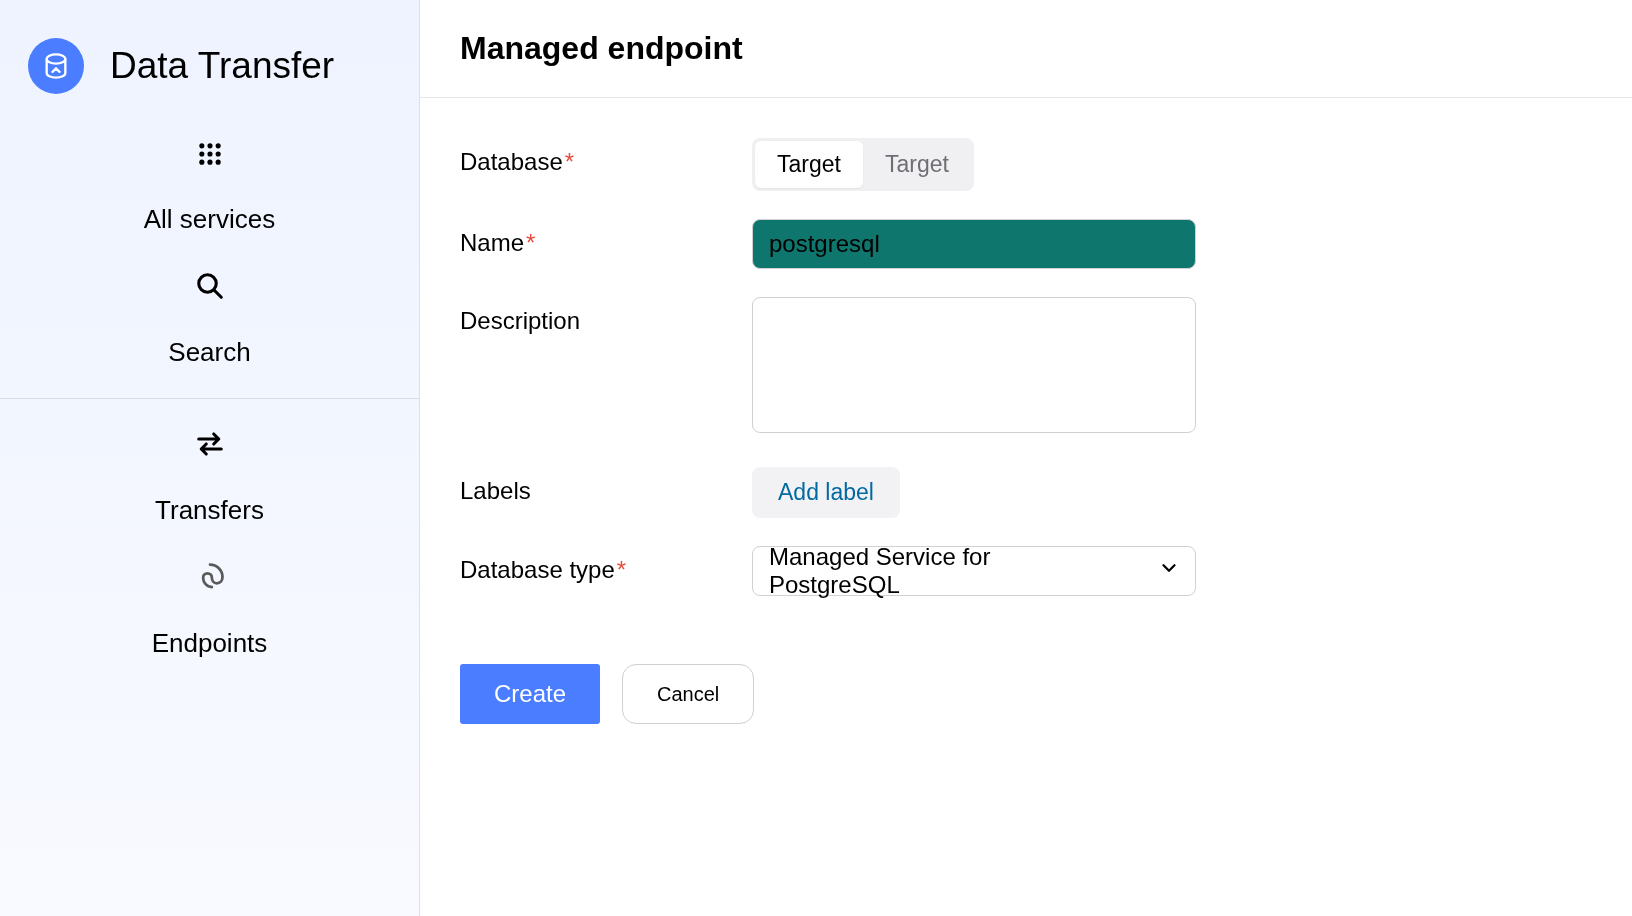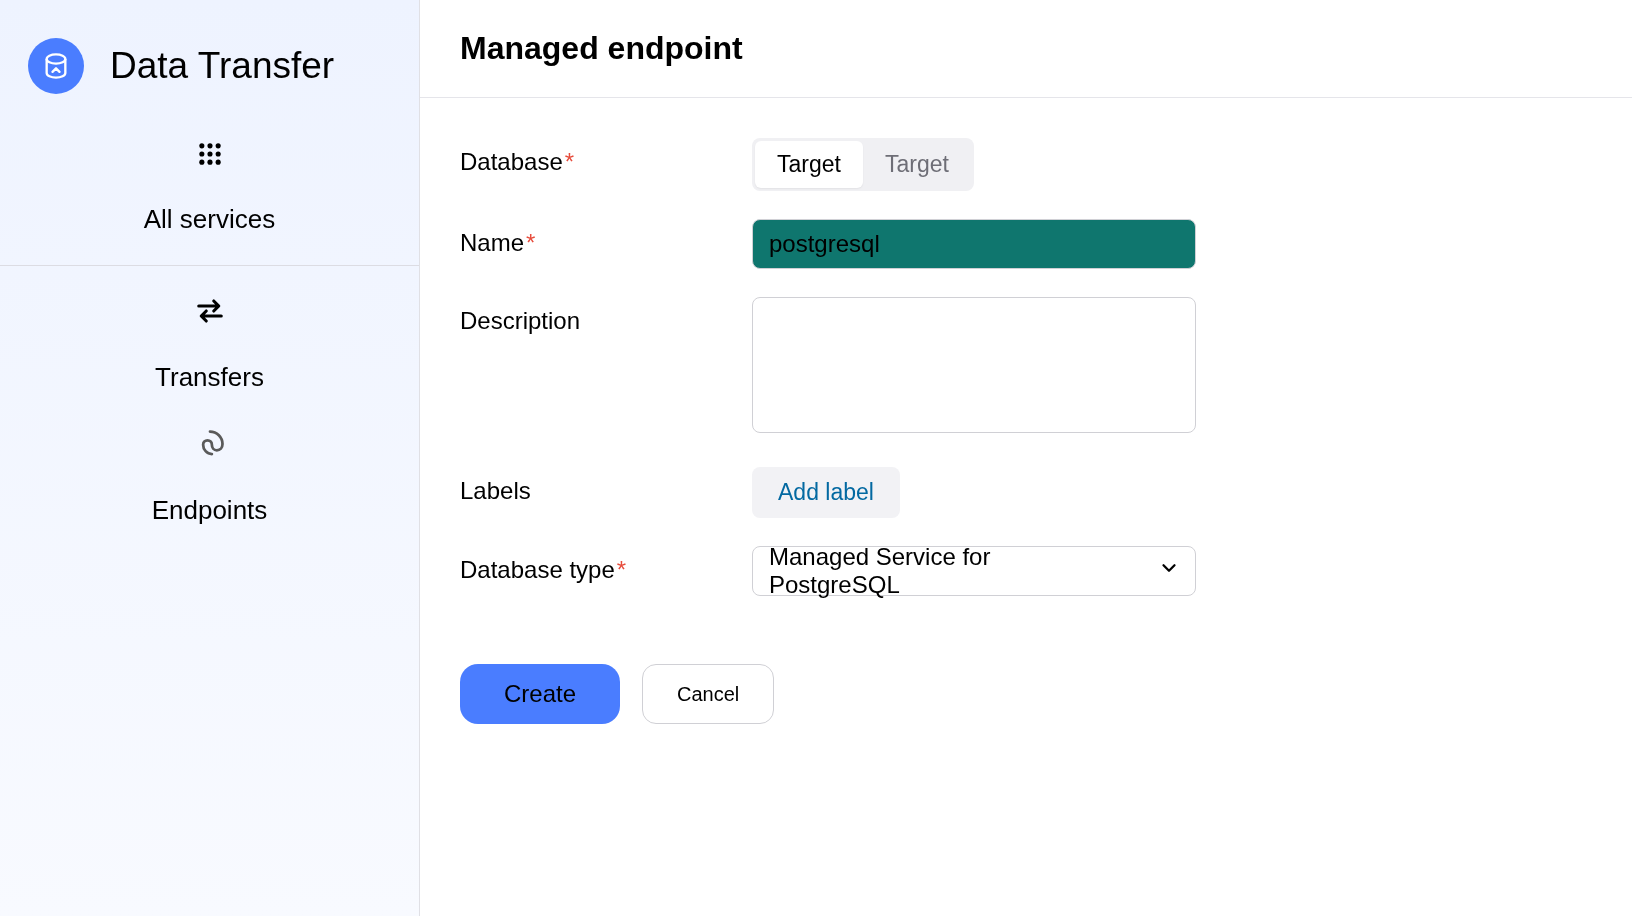--- a/index.html
+++ b/index.html
@@ -176,24 +176,24 @@
     pointer-events: none;
   }
   .actions {
     margin-top: 40px;
     display: flex;
     gap: 22px;
   }
   .btn-primary {
     border: none;
     background: #4a7dff;
-    color: #000000;
-    padding: 16px 44px;
-    font-size: 24px;
-    border-radius: 18px;
+    color: #ffffff;
+    padding: 16px 34px;
+    font-size: 24px;
+    border-radius: 3px;
     cursor: pointer;
     font-family: inherit;
   }
   .btn-secondary {
     border: 1px solid #d0d0d5;
     background: #fff;
     color: #000;
     padding: 16px 34px;
     font-size: 20px;
     border-radius: 14px;
@@ -225,20 +225,29 @@
             <circle cx="19" cy="5" r="2.2"></circle>
           <circle cx="5" cy="12" r="2.2"></circle>
             <circle cx="12" cy="12" r="2.2"></circle>
             <circle cx="19" cy="12" r="2.2"></circle>
           <circle cx="5" cy="19" r="2.2"></circle>
             <circle cx="12" cy="19" r="2.2"></circle>
             <circle cx="19" cy="19" r="2.2"></circle>
         </svg>
       </span>
       <span>All services</span>
+    </li>
+    <li>
+      <span class="icon-wrap">
+        <svg width="30" height="30" viewBox="0 0 24 24" fill="none">
+          <circle cx="10" cy="10" r="7" stroke="#000" stroke-width="2.5"></circle>
+          <line x1="15.2" y1="15.2" x2="21" y2="21" stroke="#000" stroke-width="2.5" stroke-linecap="round"></line>
+        </svg>
+      </span>
+      <span>Search</span>
     </li>
   </ul>
 
   <hr class="sidebar-divider">
 
   <ul>
     <li>
       <span class="icon-wrap">
         <svg width="30" height="30" viewBox="0 0 24 24" fill="none">
           <path d="M3 8 L18 8 M15 4 L19 8 L15 12" stroke="#000" stroke-width="2.5" stroke-linecap="round" stroke-linejoin="round"></path>

